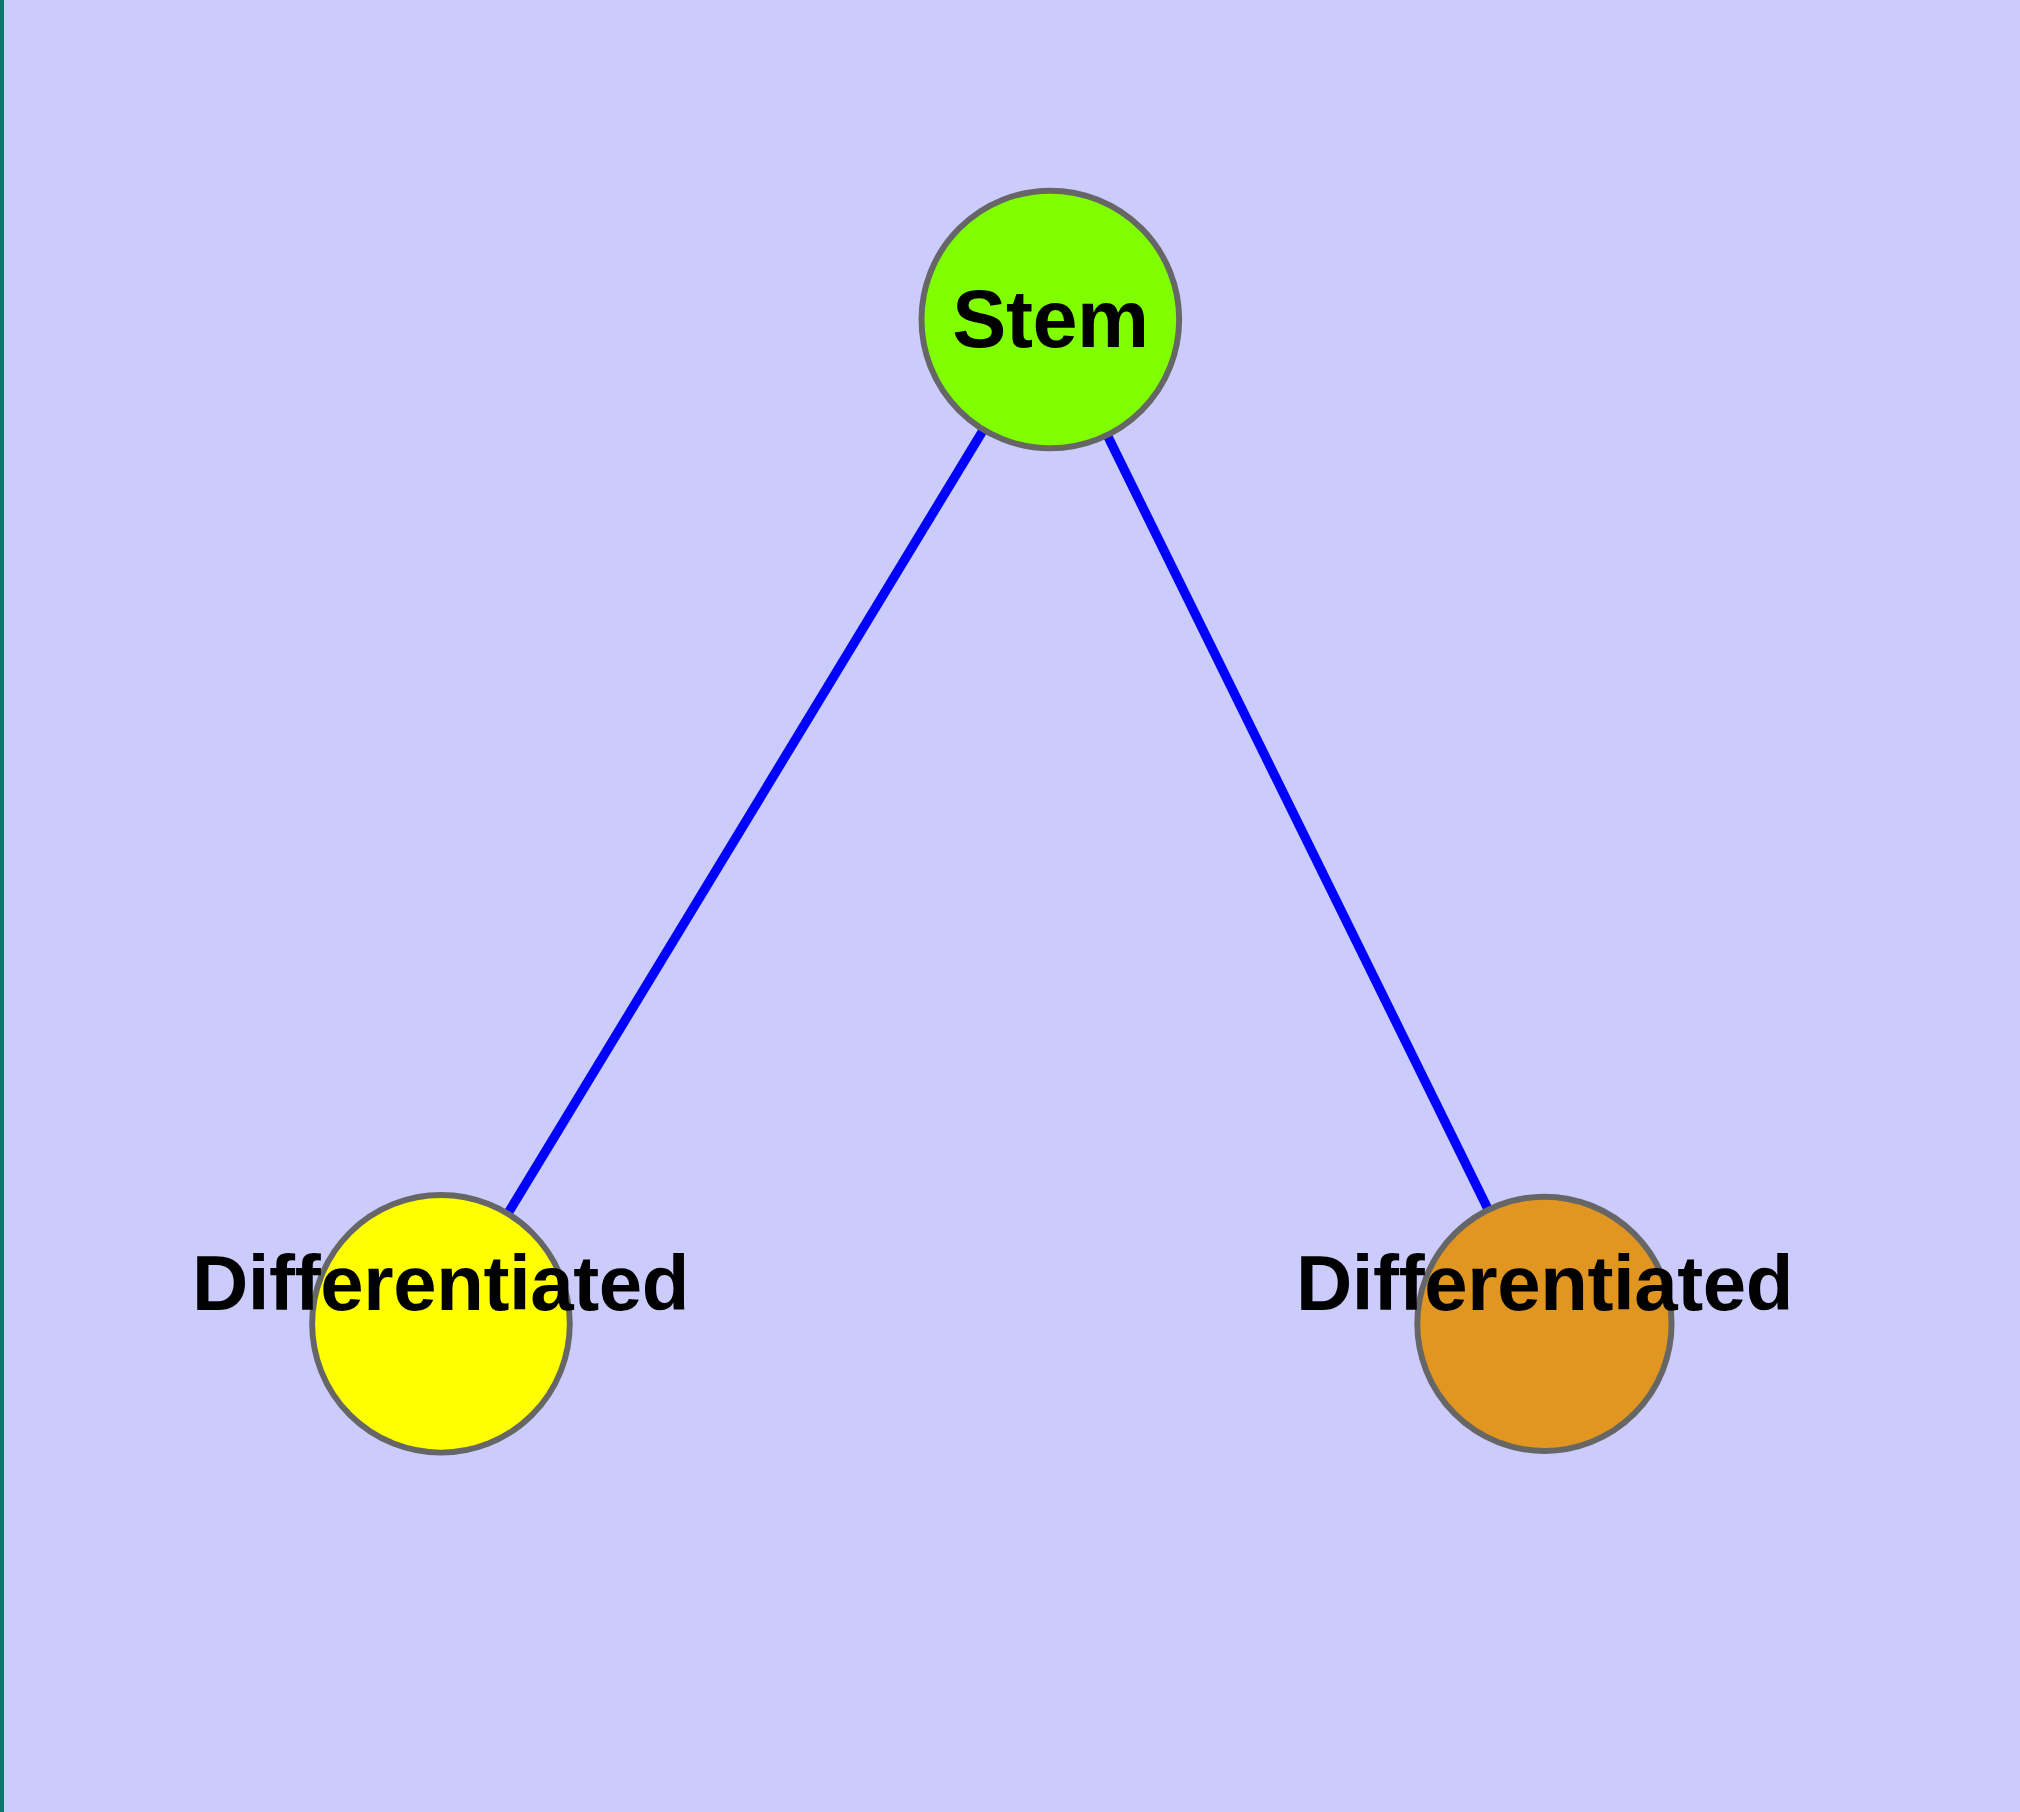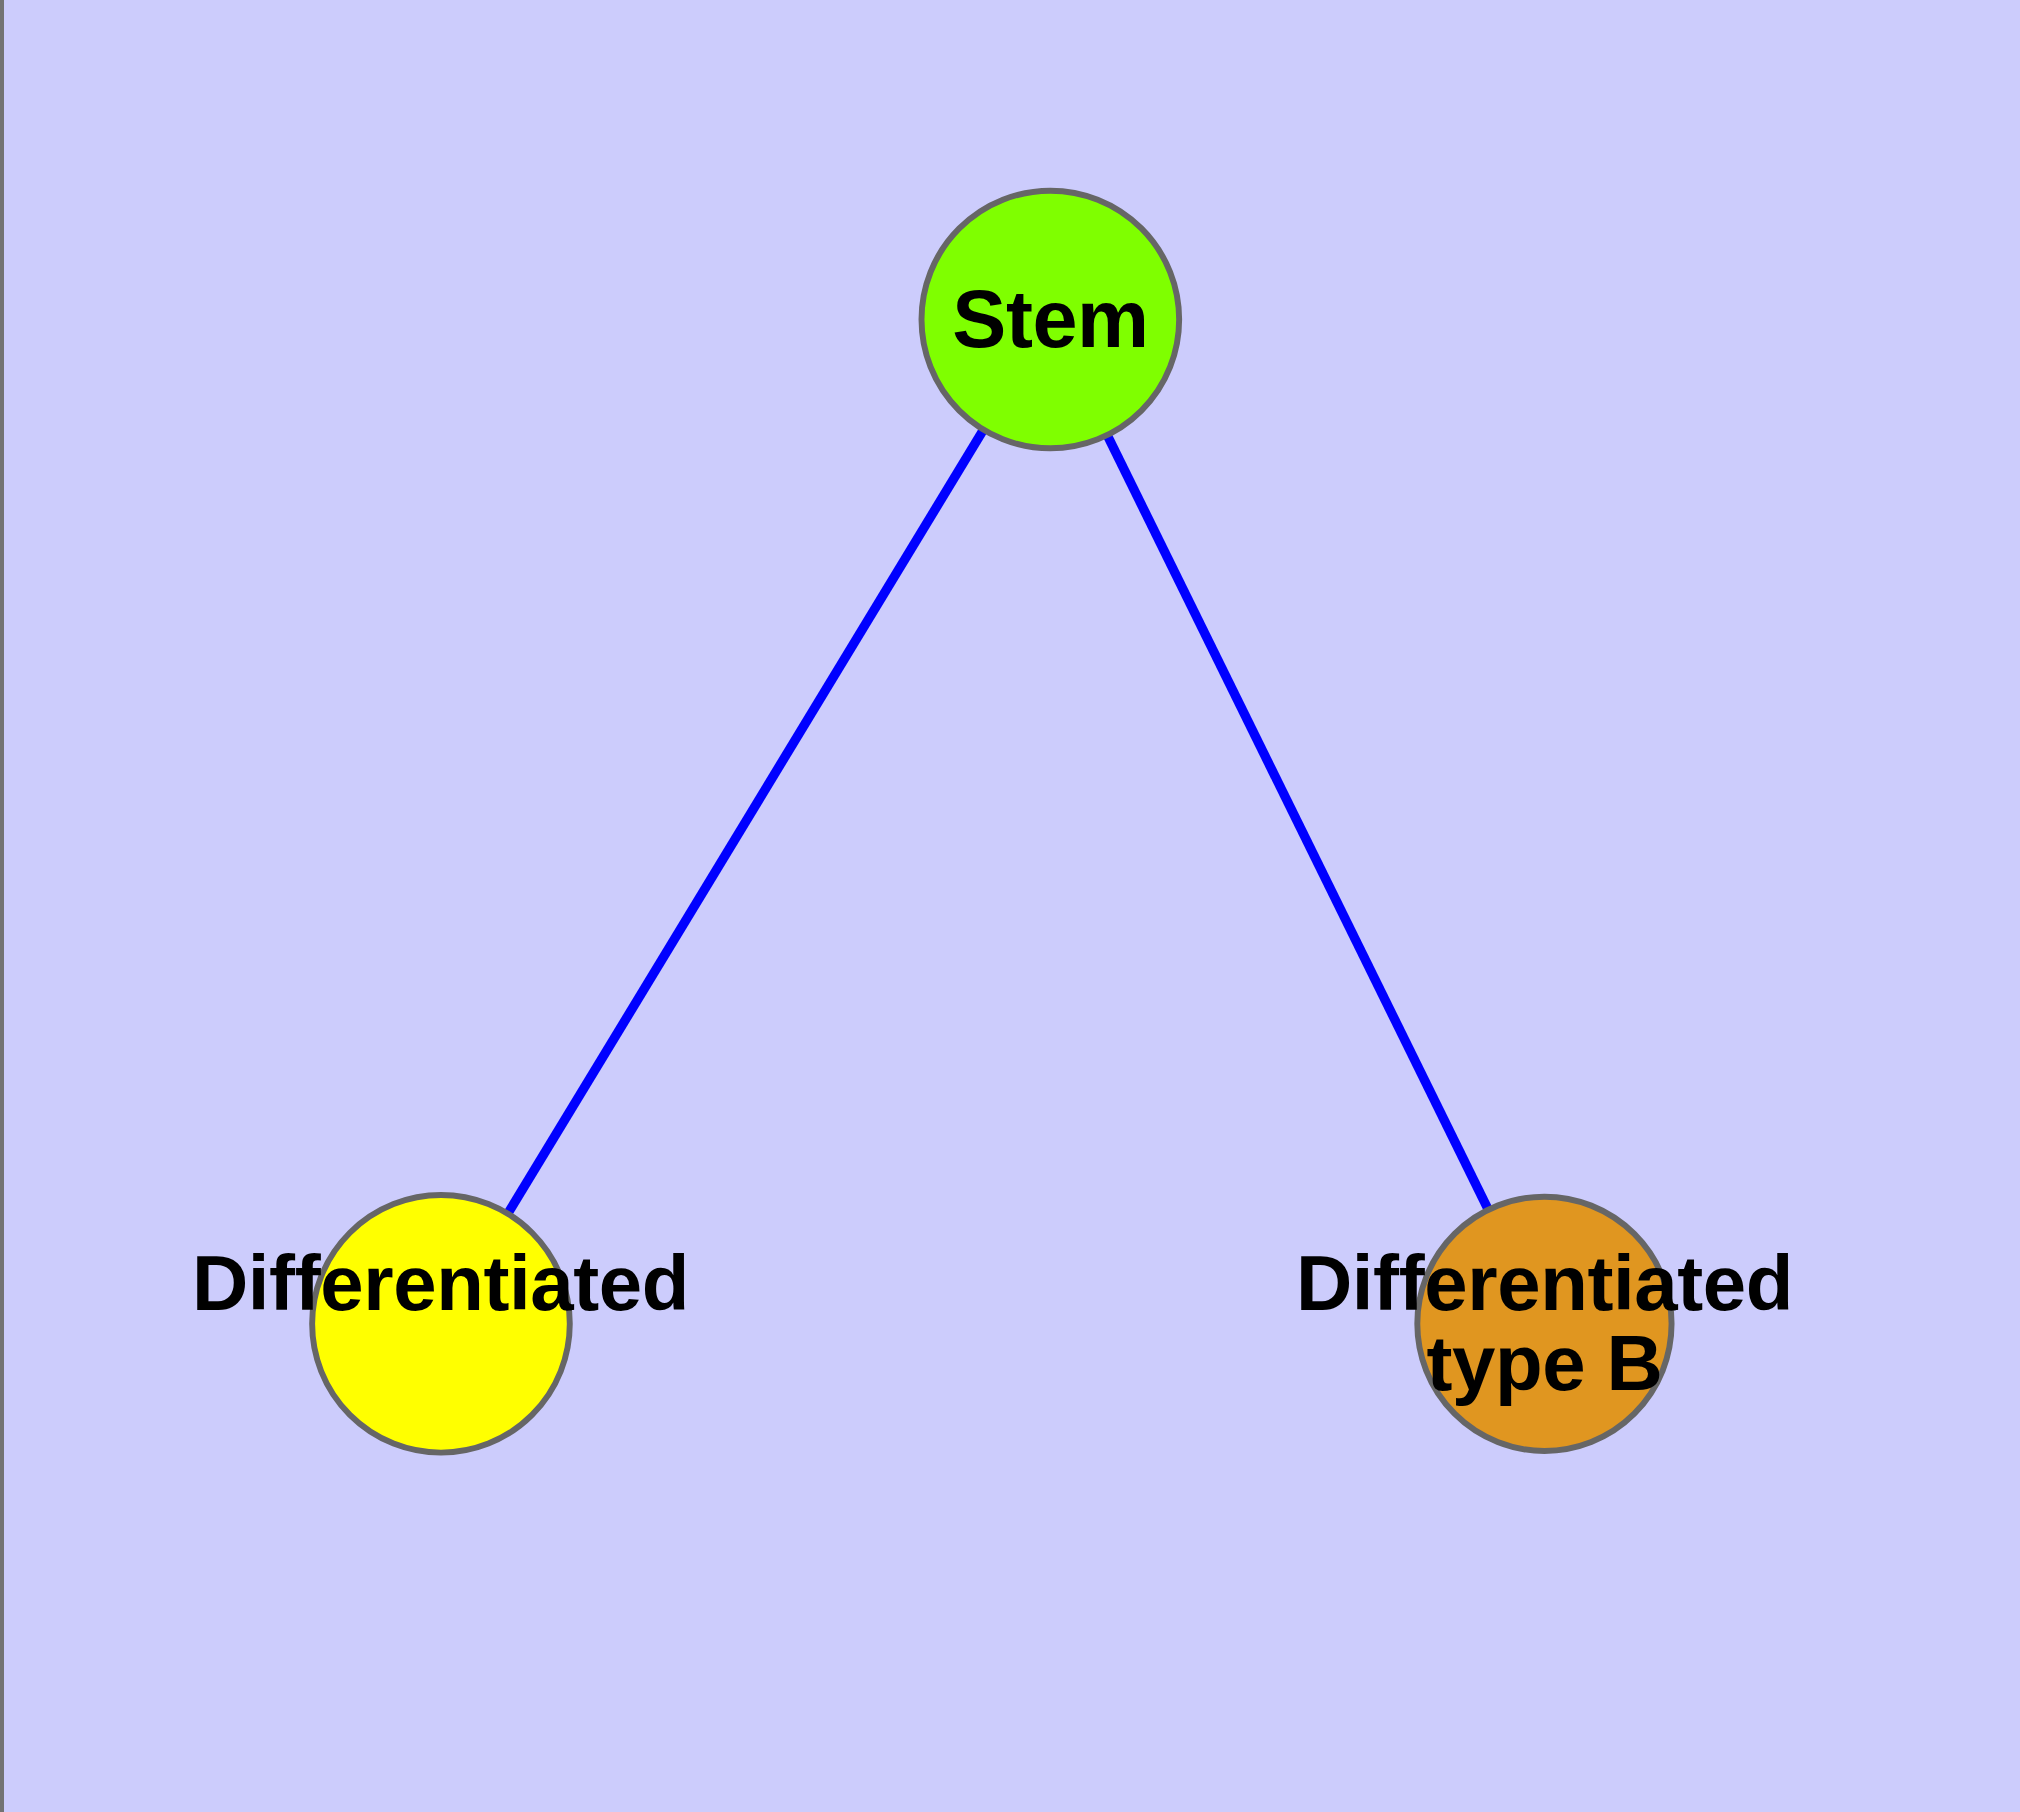--- a/index.html
+++ b/index.html
@@ -6,21 +6,21 @@
   html, body {
     margin: 0;
     padding: 0;
     background: #ffffff;
   }
   #canvas {
     position: relative;
     width: 2021px;
     height: 1812px;
     overflow: hidden;
-    background: #737373;
+    background: #0f766e;
     font-family: "Liberation Sans", "DejaVu Sans", sans-serif;
   }
   #plot-bg {
     position: absolute;
     left: 4.2px;
     top: 0px;
     width: 2016px;
     height: 1812px;
     background: #ccccfc;
   }
@@ -66,16 +66,16 @@
       <circle class="graph-node" id="node-0" cx="1239" cy="377" r="152" fill="#7fff00" stroke="#666666" stroke-width="7"></circle>
       <circle class="graph-node" id="node-1" cx="520" cy="1562" r="152" fill="#ffff00" stroke="#666666" stroke-width="7"></circle>
       <circle class="graph-node" id="node-2" cx="1822" cy="1562" r="150" fill="#e09620" stroke="#666666" stroke-width="7"></circle>
     </g>
   </svg>
 
   <div class="node-label label-stem" id="label-0" style="font-size: 81px; color: rgb(0, 0, 0); left: 40px; top: 278px; width: 2021px;">Stem</div>
 
   <div class="node-label label-child" id="label-1" style="font-size: 78px; color: rgb(0, 0, 0); left: -570px; top: 1244px; width: 2021px;"><span>Differentiated</span><br></div>
 
-  <div class="node-label label-child" id="label-2" style="font-size: 78px; color: rgb(0, 0, 0); left: 534px; top: 1244px; width: 2021px;"><span>Differentiated</span><br><span>type B</span></div>
+  <div class="node-label label-child" id="label-2" style="font-size: 78px; color: rgb(0, 0, 0); left: 534px; top: 1244px; width: 2021px;"><span>Differentiated</span><br></div>
 
 </div>
 
 
 </body></html>

